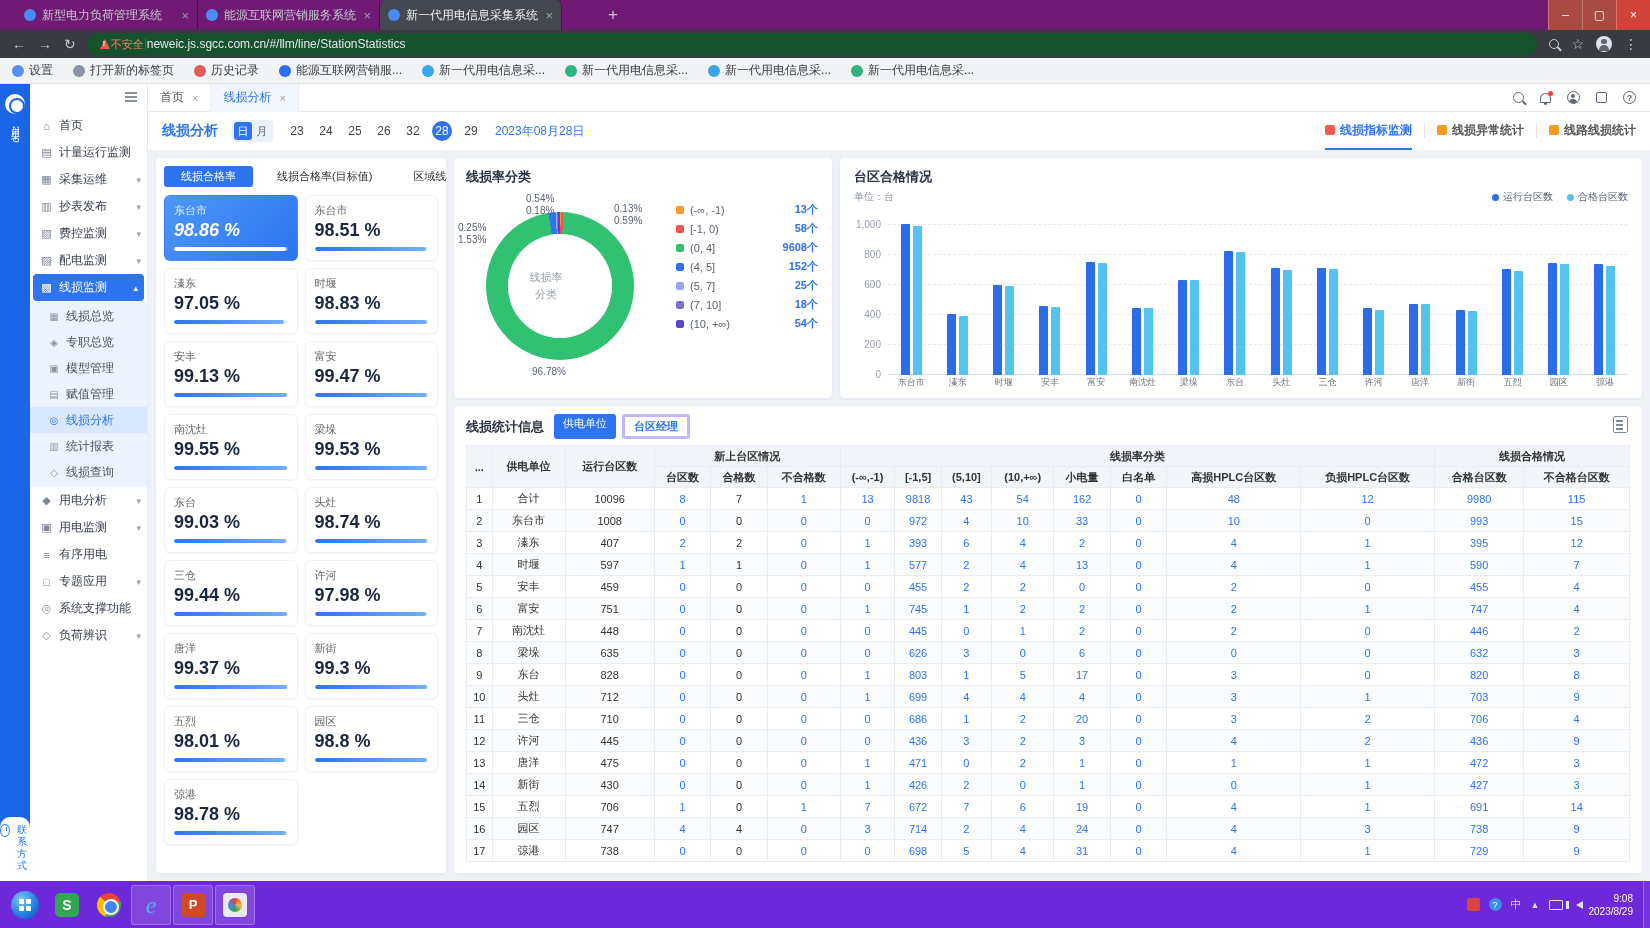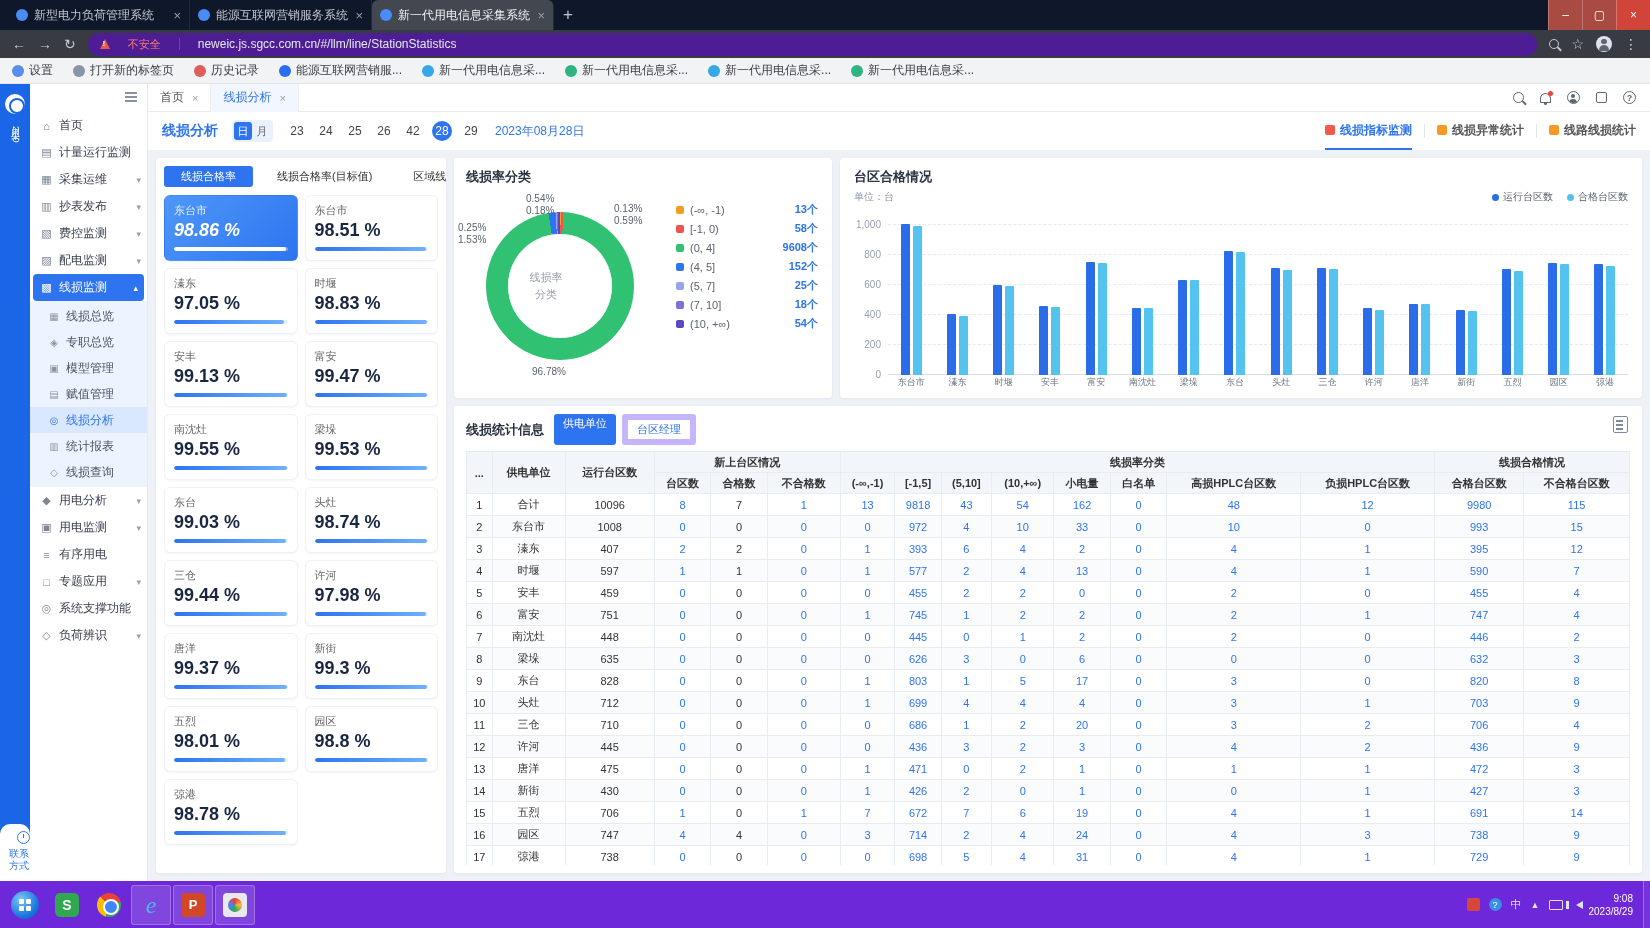--- a/index.html
+++ b/index.html
@@ -1,33 +1,33 @@
 <!DOCTYPE html>
 <html><head>
 <meta charset="utf-8">
 <style>
   * { margin:0; padding:0; box-sizing:border-box; }
   html,body { width:1650px; height:928px; overflow:hidden; }
   body { font-family:"Liberation Sans","DejaVu Sans",sans-serif; background:#eef1f6; display:flex; flex-direction:column; }
 
   
-  .tabstrip { height:30px; background:#0f172a; display:flex; align-items:stretch; padding-left:8px; position:relative; flex:none; }
+  .tabstrip { height:30px; background:#701a75; display:flex; align-items:stretch; padding-left:16px; position:relative; flex:none;gap:37px; }
   .btab { width:182px; display:flex; align-items:center; gap:6px; padding:0 8px; color:#c3c7cf; font-size:12px; border-right:1px solid #26282d; cursor:default; }
   .btab.active { background:#43474f; color:#f1f2f4; border-radius:6px 6px 0 0; }
   .fav { width:12px; height:12px; border-radius:50%; background:#4a8cf7; flex:none; }
   .btitle { flex:1; overflow:hidden; white-space:nowrap; text-overflow:ellipsis; }
   .bclose { color:#9aa0a6; font-size:13px; }
   .newtab { width:28px; display:flex; align-items:center; justify-content:center; color:#c3c7cf; font-size:17px; }
   .wincontrols { position:absolute; right:0; top:0; height:30px; display:flex; background:#a94b42; }
   .wc { width:34px; height:30px; display:flex; align-items:center; justify-content:center; color:#fff; font-size:12px; border-left:1px solid rgba(255,255,255,.25); }
   .wc.close { background:#d0443a; }
 
   .addressbar { height:28px; background:#383b42; display:flex; align-items:center; padding:0 12px; gap:12px; flex:none; }
   .nav-ic { color:#c7cbd1; font-size:14px; line-height:1; }
-  .urlfield { flex:1; height:23px; background:#4c1d95; border-radius:11px; display:flex; align-items:center; padding:0 12px; gap:18px; }
+  .urlfield { flex:1; height:23px; background:#14532d; border-radius:11px; display:flex; align-items:center; padding:0 12px; gap:1px; }
   .warn-tri { width:0; height:0; border-left:5.5px solid transparent; border-right:5.5px solid transparent; border-bottom:10px solid #e5584c; position:relative; }
   .warn-tri::after { content:'!'; position:absolute; left:-2px; top:1px; color:#fff; font-size:7px; font-weight:bold; }
   .warn-text { color:#ff7b70; font-size:11px; }
   .url-sep { width:1px; height:12px; background:#565a61; }
   .url-text { color:#e6e8ec; font-size:12px; }
   .csearch { width:10px; height:10px; border:1.5px solid currentColor; border-radius:50%; position:relative; display:inline-block; }
   .csearch::after { content:''; position:absolute; width:5px; height:1.5px; background:currentColor; transform:rotate(45deg); right:-4px; bottom:-1px; }
   .avatar-chip { width:16px; height:16px; border-radius:50%; background:#dfe3ea; position:relative; overflow:hidden; }
   .avatar-chip::before { content:''; position:absolute; left:5px; top:2.5px; width:5.5px; height:5.5px; border-radius:50%; background:#5f6673; }
   .avatar-chip::after { content:''; position:absolute; left:2.5px; top:9px; width:10.5px; height:6px; border-radius:5px 5px 0 0; background:#5f6673; }
@@ -35,21 +35,21 @@
   .bookmarksbar { height:26px; background:#f1f3f5; border-bottom:1px solid #e2e4e8; display:flex; align-items:center; padding:0 12px; gap:20px; flex:none; }
   .bmitem { display:flex; align-items:center; gap:5px; font-size:12px; color:#3c4043; white-space:nowrap; }
   .bmicon { width:12px; height:12px; border-radius:50%; flex:none; }
 
   
   .app { flex:1; display:flex; min-height:0; }
   .rail { width:30px; background:#1a66e6; display:flex; flex-direction:column; align-items:center; padding-top:10px; position:relative; flex:none; }
   .logo { width:20px; height:20px; border-radius:50%; background:#fff; margin-bottom:8px; position:relative; }
   .logo::after { content:''; position:absolute; left:4px; top:4px; width:12px; height:12px; border:2px solid #1a66e6; border-radius:50%; }
   .logo-text { writing-mode:vertical-rl; color:#fff; font-size:9px; letter-spacing:2px; }
-  .contact { position:absolute; bottom:0; left:0; width:30px; background:#fff; border-radius:10px 10px 0 0; padding:7px 0 9px; display:flex; flex-direction:column; align-items:flex-end; gap:4px; }
+  .contact { position:absolute; bottom:0; left:0; width:30px; background:#fff; border-radius:10px 10px 0 0; padding:7px 0 9px; display:flex; flex-direction:row; align-items:flex-start; gap:4px; }
   .contact-icon { width:13px; height:13px; border:1.5px solid #2e74f0; border-radius:50%; position:relative; }
   .contact-icon::after { content:''; position:absolute; left:4.5px; top:2px; width:1.5px; height:4px; background:#2e74f0; }
   .contact-text { color:#2e74f0; font-size:10px; width:22px; text-align:center; line-height:12px; }
 
   .sidebar { width:118px; background:#fff; border-right:1px solid #e8eaf0; display:flex; flex-direction:column; overflow:hidden; flex:none; }
   .collapse { height:26px; display:flex; justify-content:flex-end; align-items:center; padding-right:10px; }
   .i-collapse { width:12px; height:1.5px; background:#8a919e; box-shadow:0 -4px 0 #8a919e, 0 4px 0 #8a919e; }
   .menu { flex:1; overflow:hidden; padding-top:2px; }
   .mitem { height:27px; display:flex; align-items:center; gap:6px; padding:0 6px 0 10px; font-size:12px; color:#3a414e; cursor:pointer; }
   .micon { color:#7d8694; font-size:11px; width:13px; text-align:center; flex:none; }
@@ -152,21 +152,21 @@
   .bars { position:absolute; left:0; right:0; top:0; bottom:0; display:flex; align-items:flex-end; }
   .bgroup { flex:1; display:flex; align-items:flex-end; justify-content:center; gap:3px; height:100%; }
   .bar { width:9px; border-radius:1px 1px 0 0; }
   .xlabels { display:flex; margin-left:34px; height:15px; align-items:center; flex:none; }
   .xlabel { flex:1; text-align:center; font-size:9px; color:#6a7380; white-space:nowrap; overflow:hidden; }
 
   .table-panel { flex:1; padding:8px 12px; display:flex; flex-direction:column; min-height:0; position:relative; }
   .tp-head { display:flex; align-items:center; gap:10px; margin-bottom:6px; flex:none; }
   .chip { font-size:11px; padding:2px 9px; border-radius:3px; }
   .chip.solid { background:#2e74f0; color:#fff; }
-  .chip.outline { border:6px solid #c4b5fd; color:#2e74f0; }
+  .chip.outline { border:3px solid #c4b5fd; color:#2e74f0;font-weight:bold; }
   .export { position:absolute; right:14px; top:10px; width:15px; height:17px; border:1.5px solid #7c8aa0; border-radius:2px; position:absolute; }
   .export::before { content:''; position:absolute; left:2px; top:3px; width:7px; height:1.5px; background:#7c8aa0; box-shadow:0 4px 0 #7c8aa0, 0 8px 0 #7c8aa0; }
   .twrap { flex:1; overflow:hidden; }
   table { width:100%; border-collapse:collapse; }
   th, td { border:1px solid #e8edf4; text-align:center; font-size:11px; padding:2px 2px; }
   thead th { background:#f2f6fb; color:#333; font-weight:bold; height:21px; white-space:nowrap; }
   tbody td { color:#333; height:22px; }
   tbody tr:nth-child(even) { background:#fafbfd; }
   td.blue { color:#2e74f0; }
 
@@ -412,21 +412,21 @@
       <span class="tb-title">线损分析</span>
       <div class="seg">
         <span class="seg-day active">日</span>
         <span class="seg-month">月</span>
       </div>
       <div class="dates">
           <span class="date">23</span>
           <span class="date">24</span>
           <span class="date">25</span>
           <span class="date">26</span>
-          <span class="date">42</span>
+          <span class="date">32</span>
           <span class="date active">28</span>
           <span class="date">29</span>
         </div>
       <span class="tb-date-label">2023年08月28日</span>
       <div class="tb-right">
           <div class="rbtn active">
             <span class="rbicon" style="background: rgb(245, 89, 78);"></span>
             <span>线损指标监测</span>
           </div>
           <span class="vdiv"></span>

